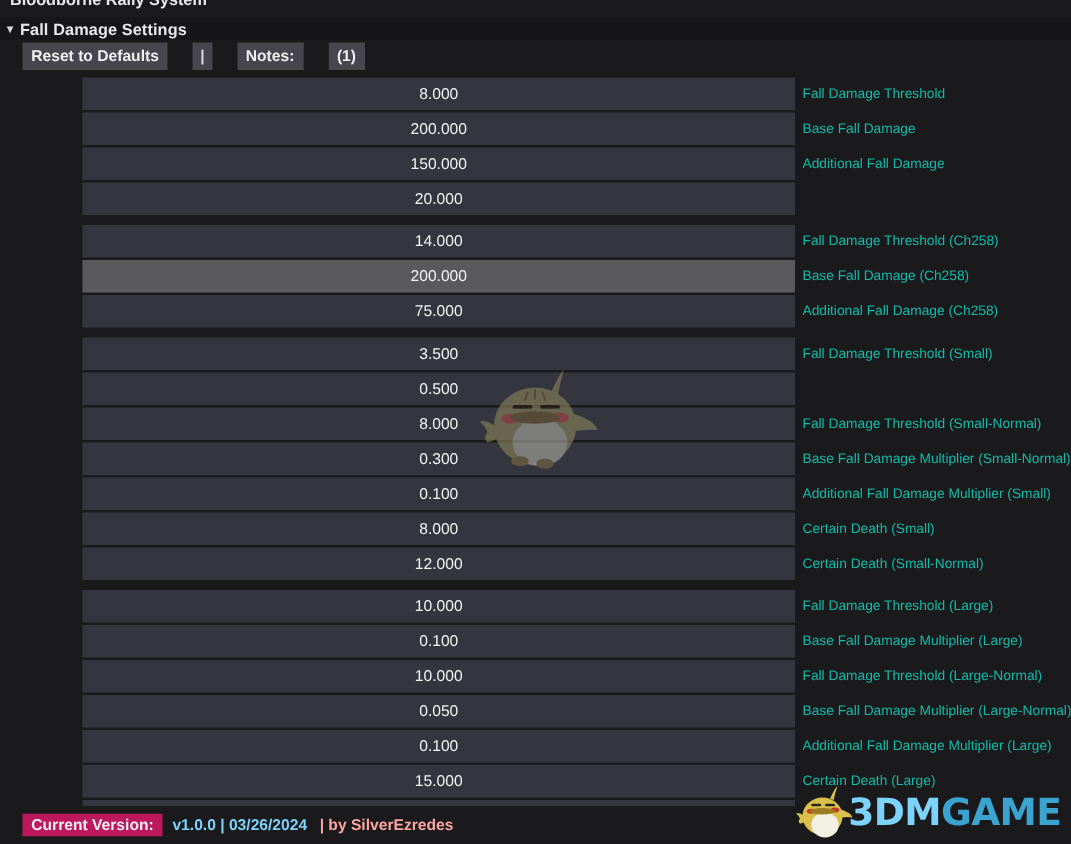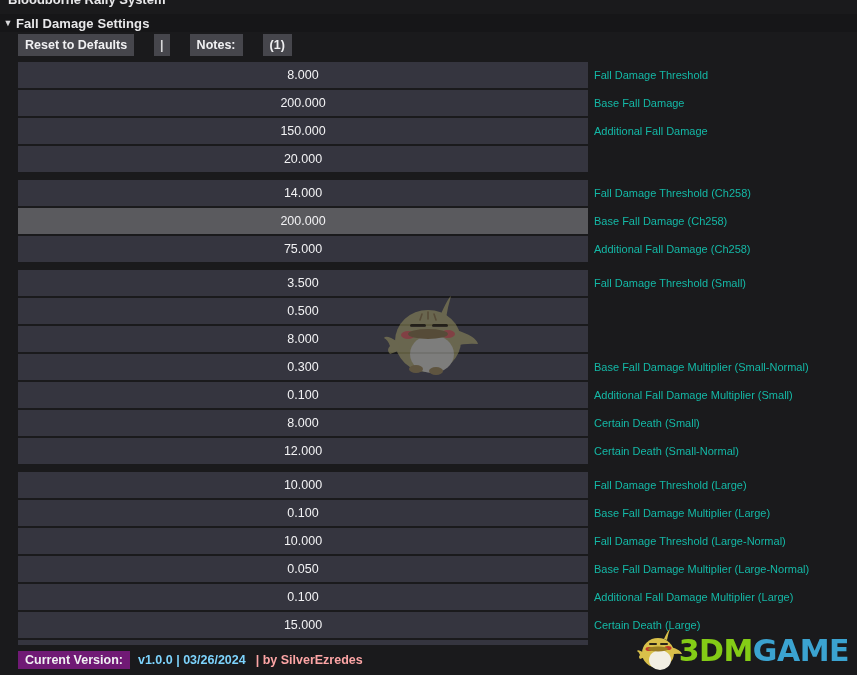--- a/index.html
+++ b/index.html
@@ -94,20 +94,21 @@
     width: 857px;
     height: 583px;
   }
   .grp { margin-bottom: 8px; }
   .row {
     position: relative;
     height: 26px;
     display: flex;
     align-items: stretch;
     margin-bottom: 2px;
+    margin-left: 48px;
   }
   .row .value {
     margin-left: 18px;
     width: 570px;
     background: #35353f;
     display: flex;
     align-items: center;
     justify-content: center;
     font-size: 12.5px;
     color: #f2f2f4;
@@ -132,21 +133,21 @@
     left: 0;
     bottom: 0;
     width: 857px;
     height: 30px;
     background: #1a1a1c;
     display: flex;
     align-items: center;
   }
   #footer .cv {
     margin-left: 18px;
-    background: #701a75;
+    background: #be185d;
     padding: 2px 7px;
     font-size: 12.5px;
     font-weight: bold;
     color: #f0f0f2;
   }
   #footer .ver {
     margin-left: 8px;
     font-size: 12.5px;
     font-weight: bold;
     color: #7dd3fc;
@@ -181,21 +182,21 @@
     align-items: center;
     pointer-events: none;
   }
   #logo .bird { width: 48px; height: 44px; margin-right: -4px; }
   #logo .txt {
     font-size: 30px;
     font-weight: bold;
     letter-spacing: -0.5px;
     font-family: "DejaVu Sans", sans-serif;
   }
-  #logo .t3dm { color: #84cc16; }
+  #logo .t3dm { color: #7dd3fc; }
   #logo .tgame { color: #3ba3d0; }
 </style>
 </head>
 <body>
 
 <div id="clipped-header">Bloodborne Rally System</div>
 
 <div id="section-header">
   <span class="tri">▼</span>
   <span class="title">Fall Damage Settings</span>
@@ -243,20 +244,21 @@
     <div class="grp">
       <div class="row">
         <div class="value">3.500</div>
         <div class="label">Fall Damage Threshold (Small)</div>
       </div>
       <div class="row">
         <div class="value">0.500</div>
       </div>
       <div class="row">
         <div class="value">8.000</div>
+        <div class="label">Fall Damage Threshold (Small-Normal)</div>
       </div>
       <div class="row">
         <div class="value">0.300</div>
         <div class="label">Base Fall Damage Multiplier (Small-Normal)</div>
       </div>
       <div class="row">
         <div class="value">0.100</div>
         <div class="label">Additional Fall Damage Multiplier (Small)</div>
       </div>
       <div class="row">

